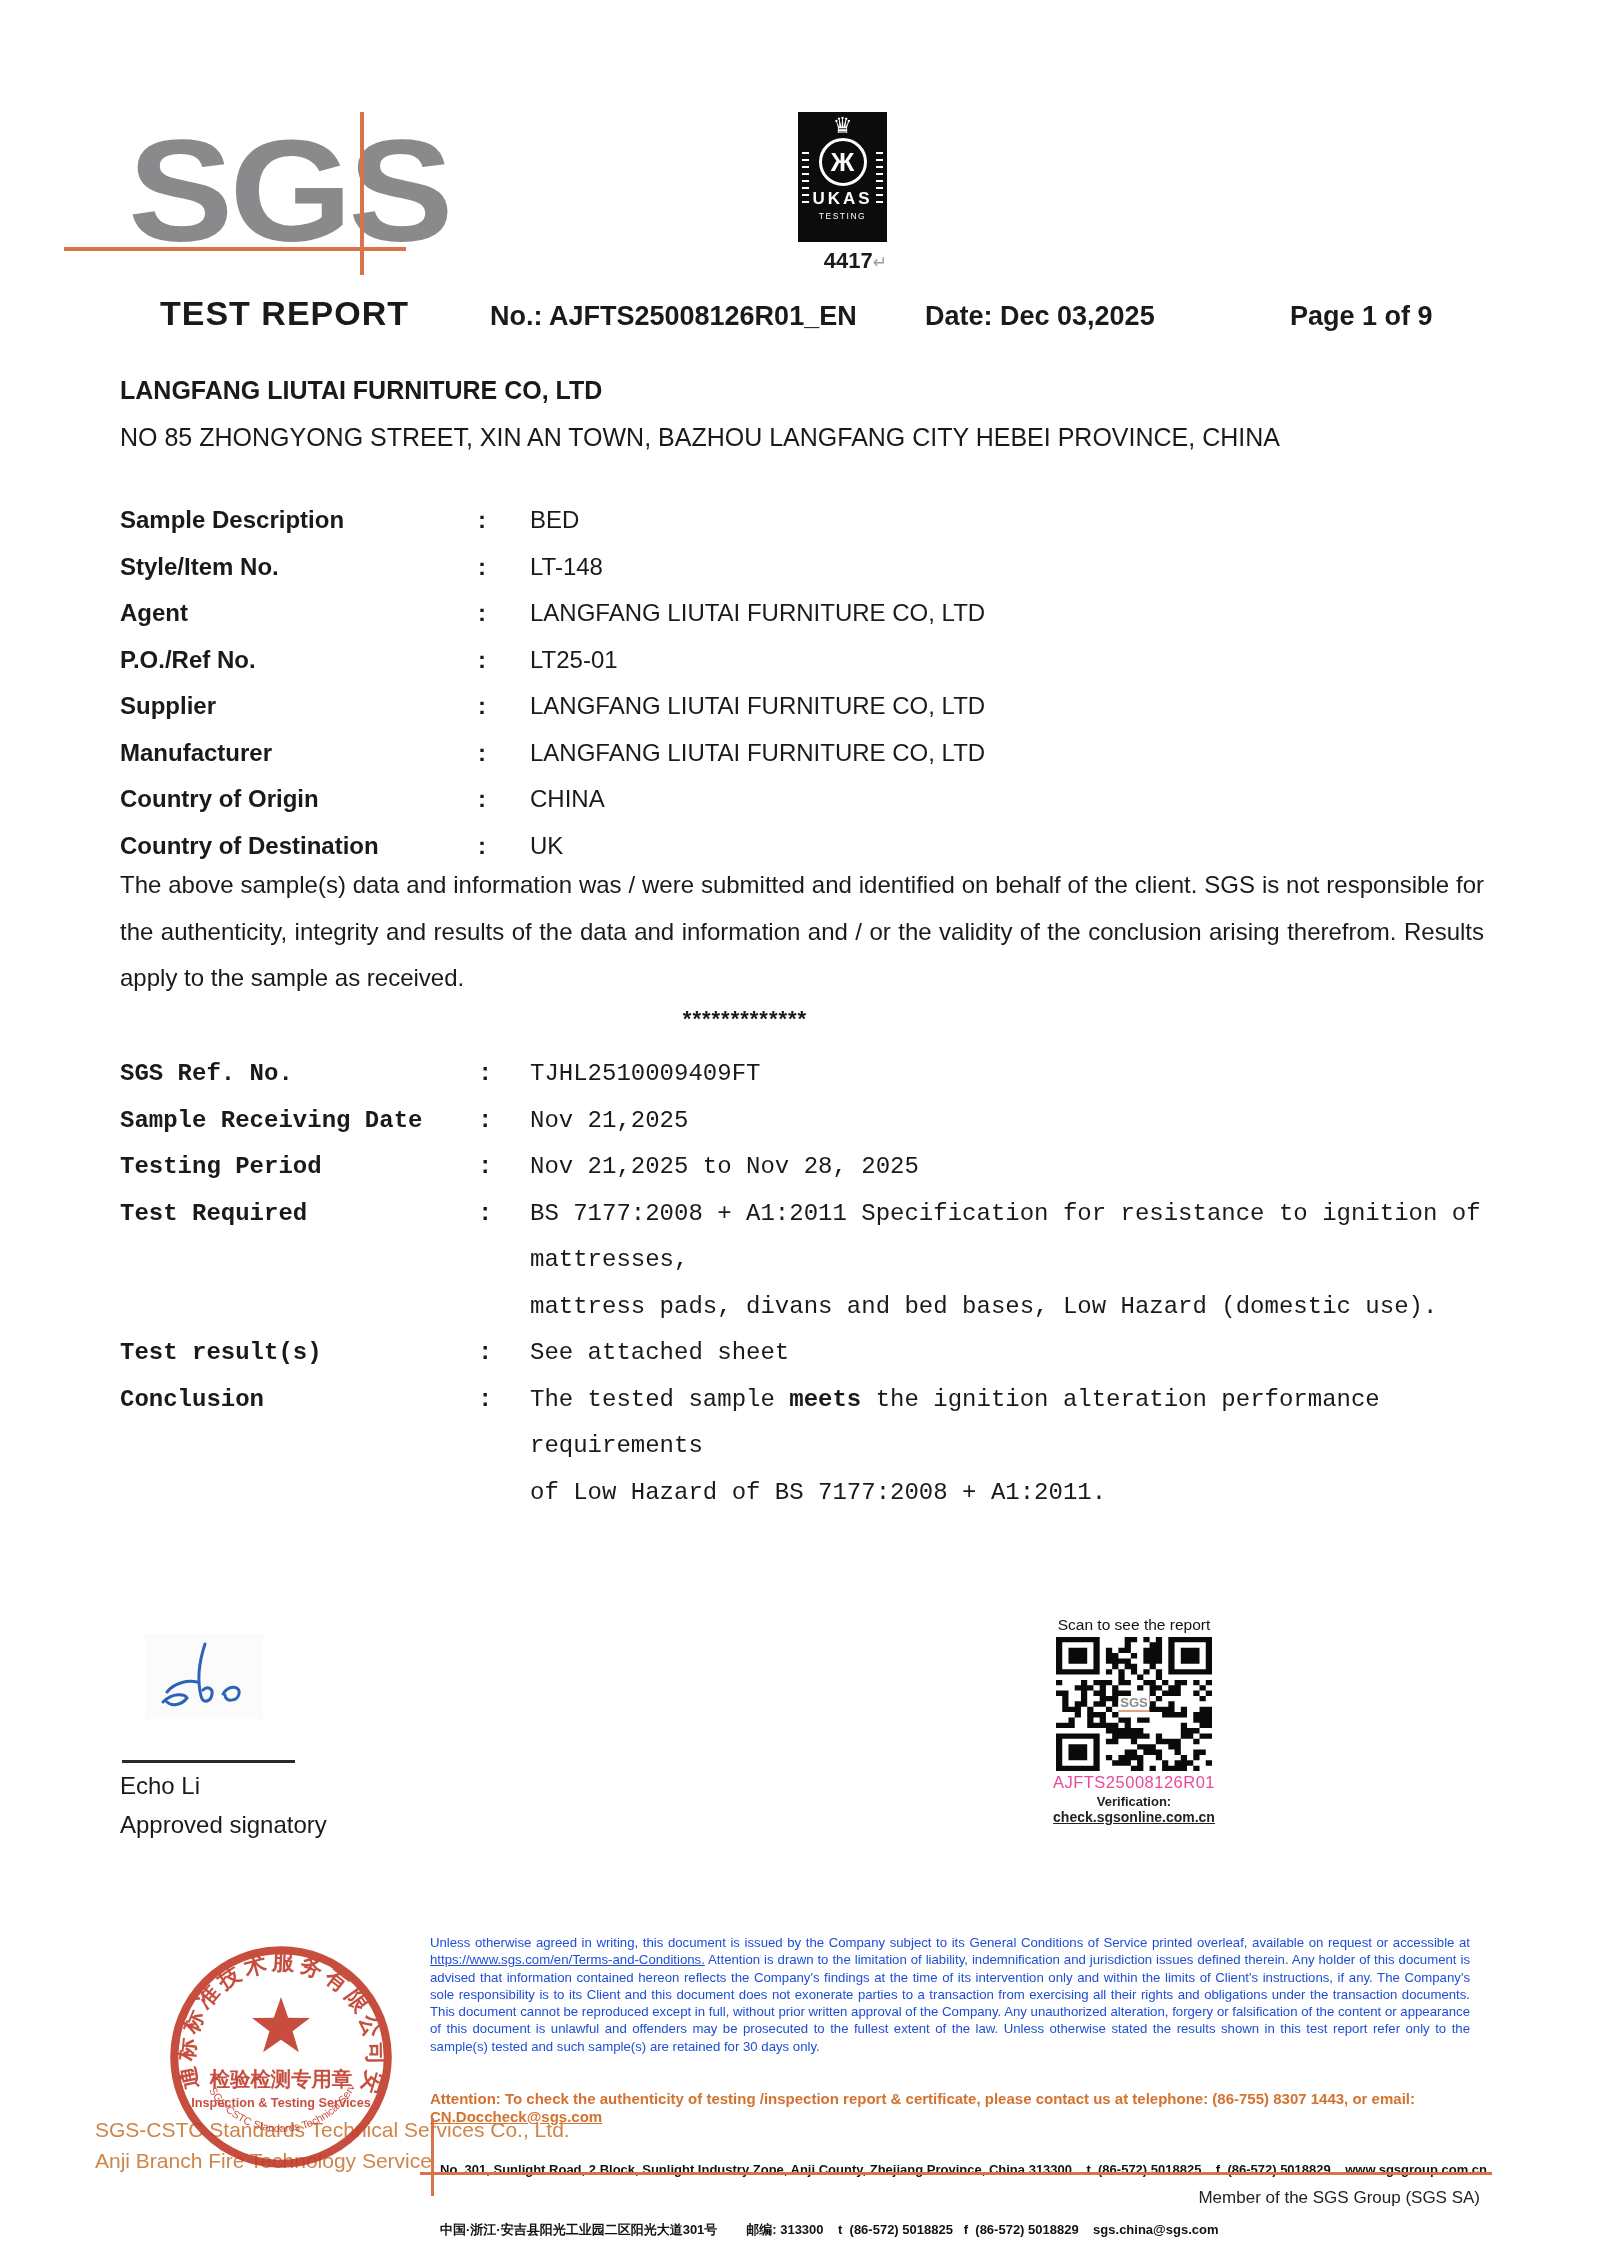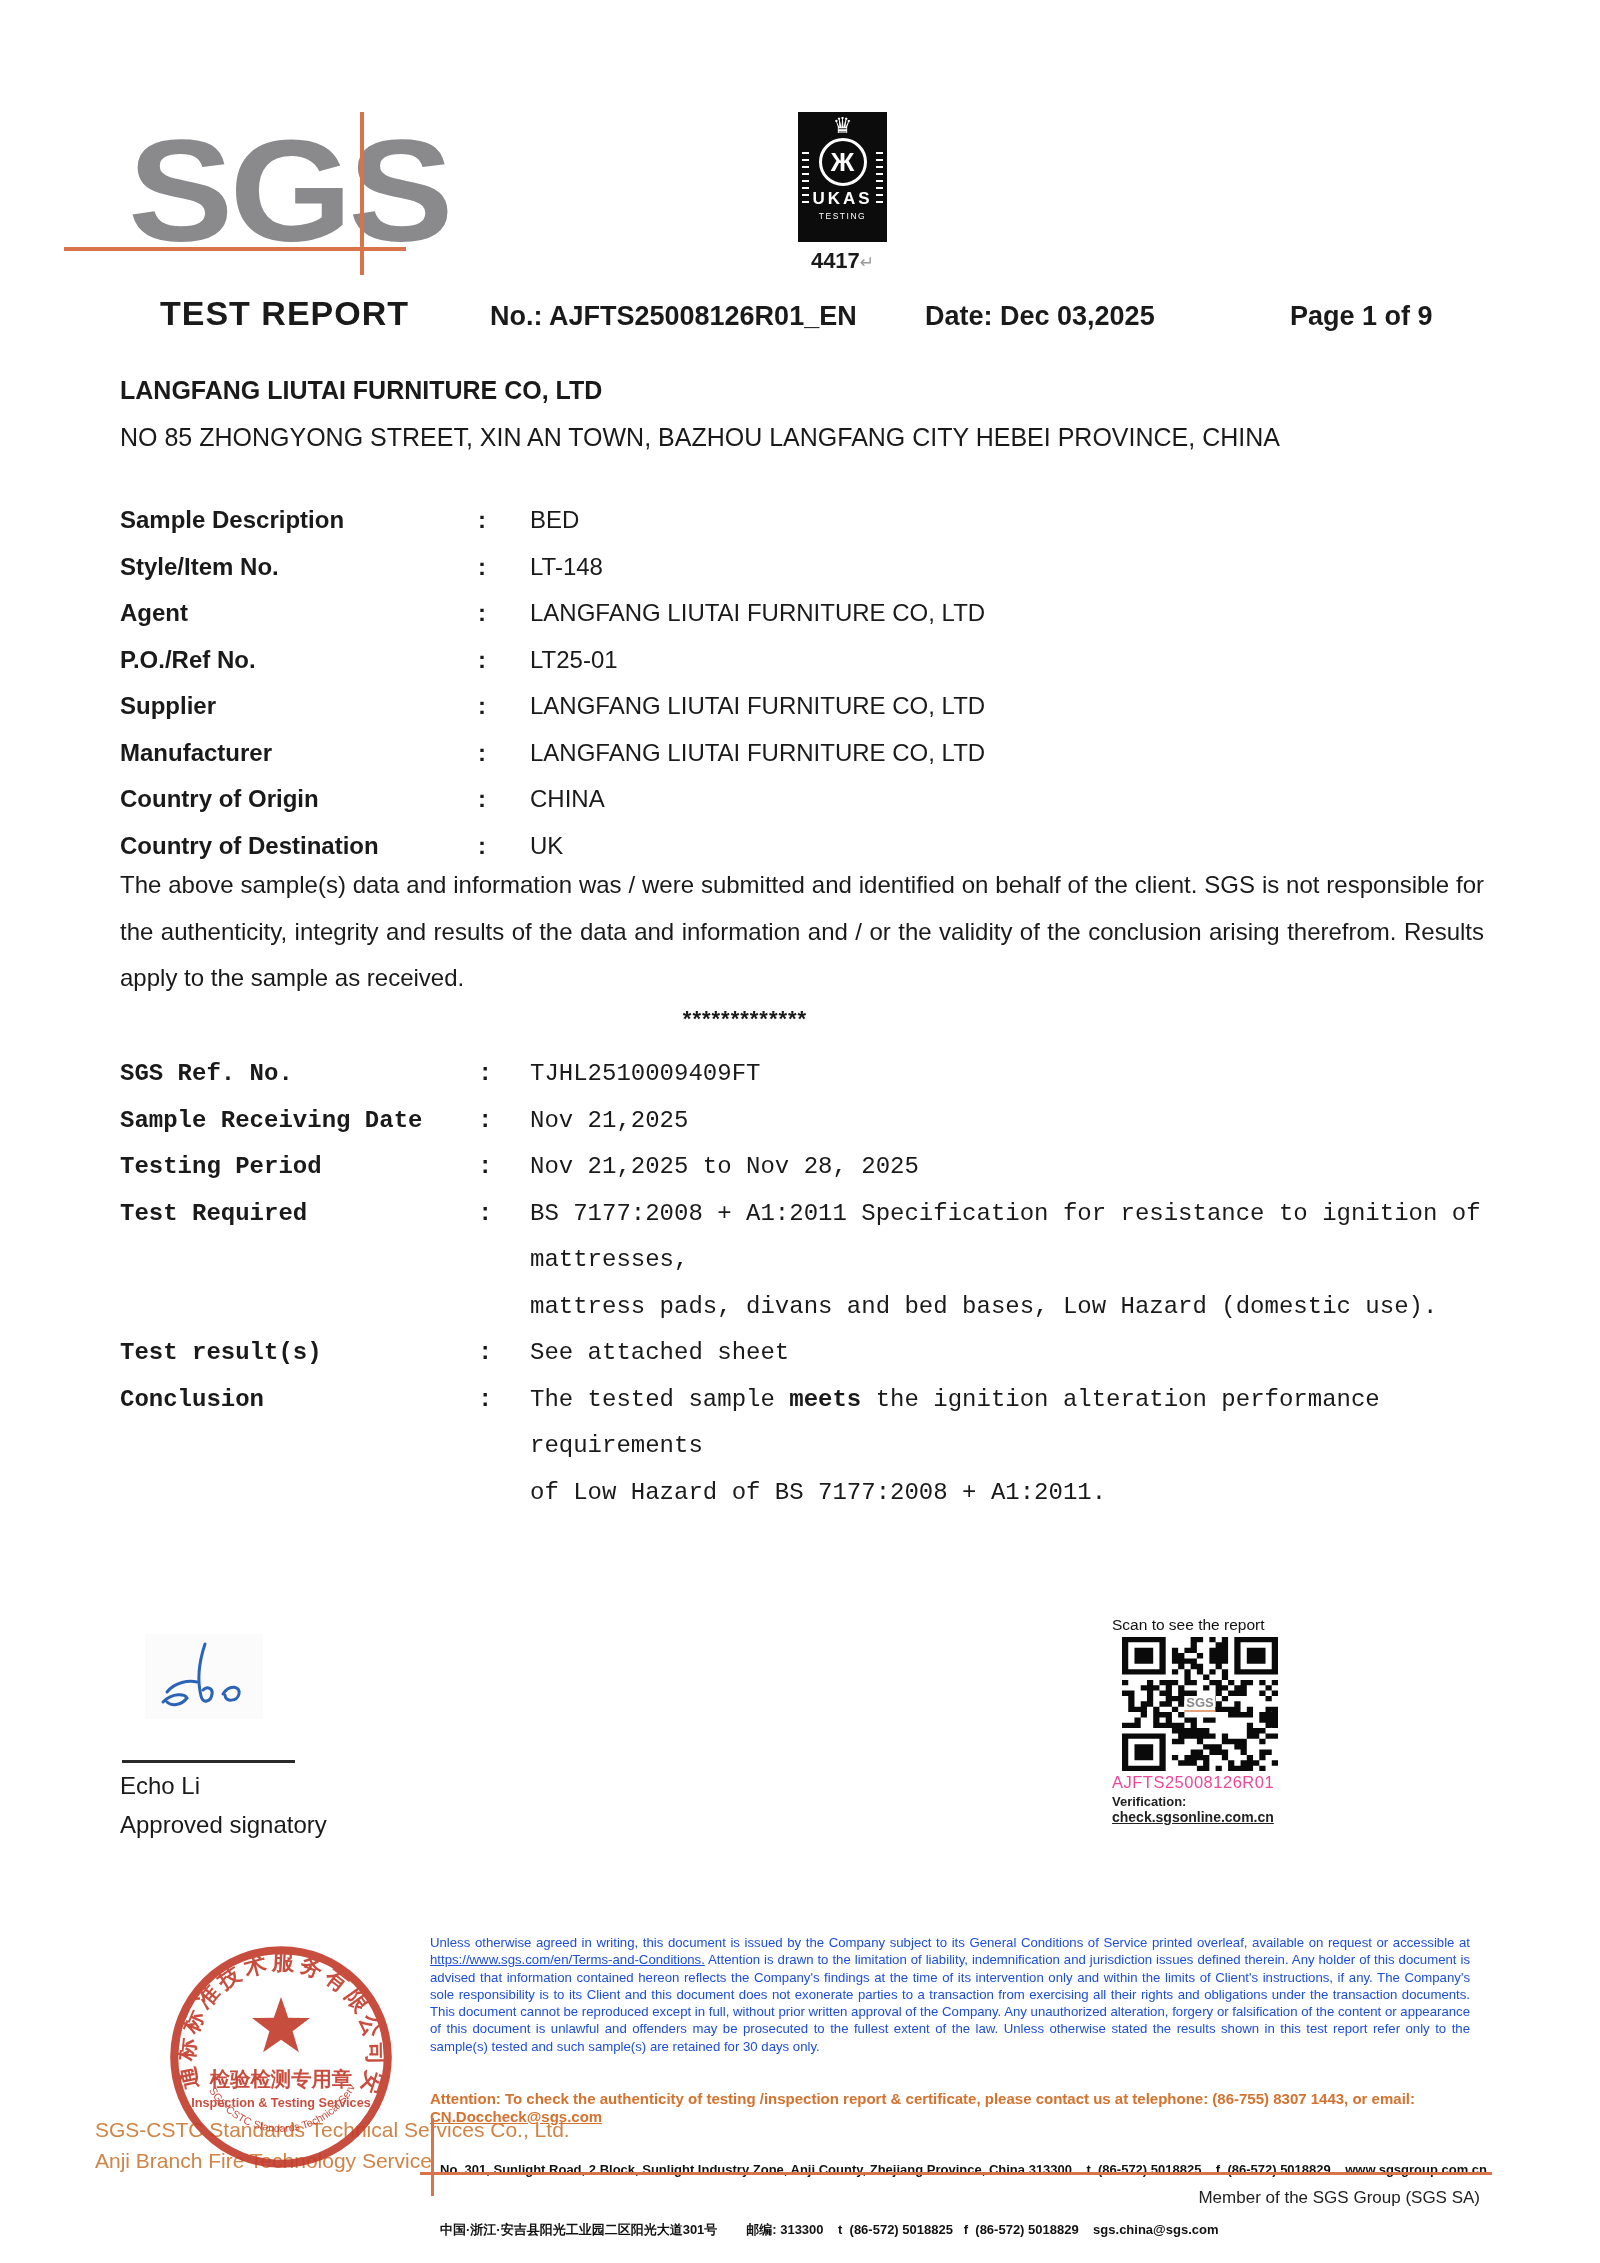--- a/index.html
+++ b/index.html
@@ -14,21 +14,21 @@
   .logo-vline{left:360px;top:112px;width:4px;height:163px;background:#d9734a;}
 
   .ukas-badge{left:798px;top:112px;width:89px;height:130px;background:#0c0c0c;text-align:center;}
   .ukas-crown{color:#fff;font-size:22px;line-height:1;margin-top:3px;}
   .ukas-circle{width:42px;height:42px;border:3px solid #fff;border-radius:50%;margin:1px auto 0 auto;
                display:flex;align-items:center;justify-content:center;color:#fff;font-size:26px;font-weight:700;}
   .ukas-word{color:#fff;font-size:17px;font-weight:700;letter-spacing:3px;margin-top:3px;}
   .ukas-sub{color:#fff;font-size:8.5px;letter-spacing:1.5px;margin-top:2px;}
   .ukas-ticks{position:absolute;width:7px;height:56px;top:40px;
               background:repeating-linear-gradient(to bottom,#fff 0 2px,transparent 2px 7px);}
-  .ukas-number{left:798px;top:248px;width:89px;text-align:center;font-size:22px;font-weight:700;}
+  .ukas-number{left:798px;top:248px;width:89px;text-align:right;font-size:22px;font-weight:700;}
   .ret-mark{color:#9a9a9a;font-weight:400;font-size:17px;}
 
   
   .doc-title{left:160px;top:294px;font-size:34px;font-weight:700;letter-spacing:1px;}
   .doc-no{left:490px;top:301px;font-size:27px;font-weight:700;}
   .doc-date{left:925px;top:301px;font-size:27px;font-weight:700;}
   .doc-page{left:1290px;top:301px;font-size:27px;font-weight:700;}
 
   
   .client-name{left:120px;top:376px;font-size:25px;font-weight:700;}
@@ -46,21 +46,21 @@
   .disclaimer{left:120px;top:862px;width:1364px;font-size:24px;line-height:46.5px;text-align:justify;}
   .stars{left:120px;top:1006px;width:1250px;text-align:center;font-size:22px;font-weight:700;letter-spacing:1px;}
 
   
   .signed{left:120px;top:1516px;font-size:24px;line-height:38px;}
   .sig-box{left:145px;top:1634px;width:118px;height:85px;background:#fbfbfb;}
   .sig-line{left:122px;top:1760px;width:173px;height:3px;background:#2a2a2a;}
   .sig-name{left:120px;top:1766px;font-size:24px;line-height:39px;}
 
   
-  .qr-block{left:1112px;top:1616px;width:176px;}
+  .qr-block{left:1046px;top:1616px;width:176px;text-align:center;}
   .qr-caption{font-size:15.5px;color:#111;margin-bottom:3px;}
   .qr-frame{position:relative;width:156px;height:134px;margin:0 auto;}
   .qr-center{position:absolute;left:50%;top:50%;transform:translate(-50%,-50%);background:#fff;
              padding:0 2px;font-size:13px;font-weight:700;color:#8a8a8d;border-bottom:2px solid #e0a37c;line-height:14px;}
   .qr-no{font-size:16.5px;color:#ec4899;margin-top:2px;letter-spacing:0.5px;}
   .qr-verif{font-size:13px;font-weight:700;color:#222;margin-top:2px;}
   .qr-url{font-size:14px;font-weight:700;color:#222;}
 
   
   .legal{left:430px;top:1934px;width:1040px;font-size:13.2px;line-height:17.3px;text-align:justify;color:#1d4ed8;}

